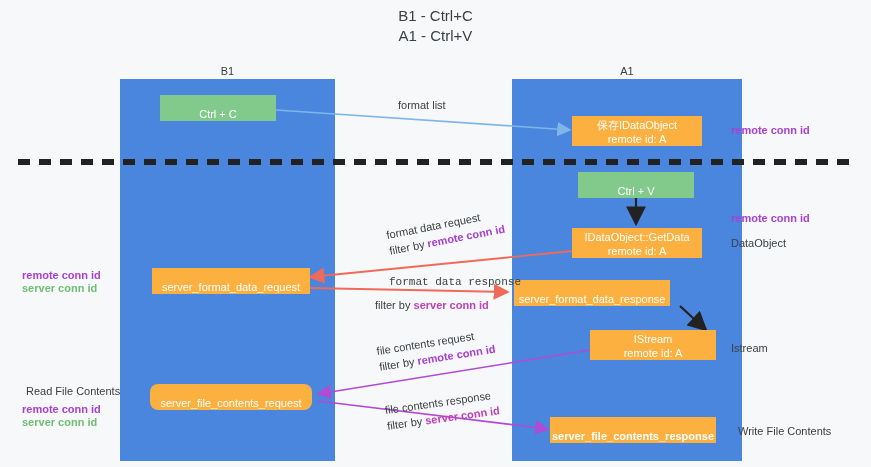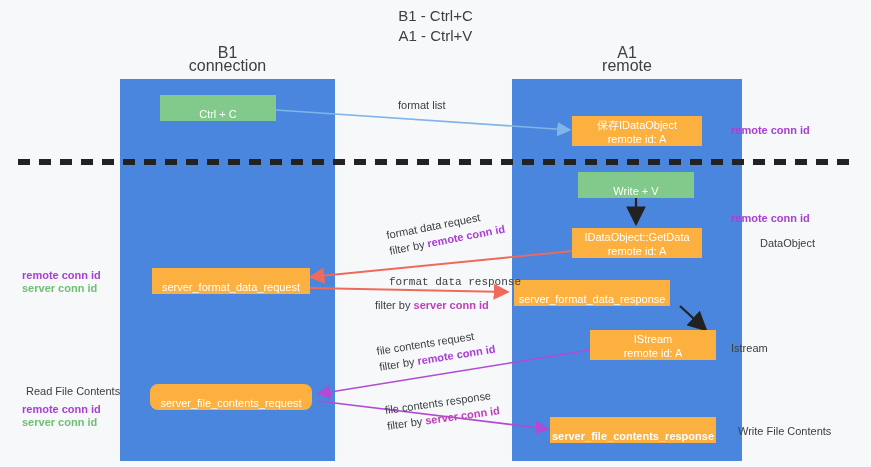--- a/index.html
+++ b/index.html
@@ -14,21 +14,21 @@
   .abs{position:absolute;}
 
   
   .title{
     left:0;top:6px;width:871px;text-align:center;
     font-size:15px;line-height:20px;color:#3c4043;
   }
 
   
   .lane-head{
-    font-size:16px;line-height:13px;text-align:center;color:#3c4043;
+    font-size:11px;line-height:13px;text-align:center;color:#3c4043;margin-top:19px;
   }
 
   
   .lane{background:#4a86dd;}
 
   
   .box{
     box-sizing:border-box;
     display:flex;flex-direction:column;
     align-items:center;justify-content:flex-end;
@@ -108,21 +108,21 @@
   <div class="abs box green" style="left:160px;top:95px;width:116px;height:26px;">
     <span>Ctrl + C</span>
   </div>
 
   <div class="abs box orange" style="left:572px;top:116px;width:130px;height:30px;">
     <span>保存IDataObject</span>
     <span>remote id: A</span>
   </div>
 
   <div class="abs box green" style="left:578px;top:172px;width:116px;height:26px;">
-    <span>Write + V</span>
+    <span>Ctrl + V</span>
   </div>
 
   <div class="abs box orange" style="left:572px;top:228px;width:130px;height:30px;">
     <span>IDataObject::GetData</span>
     <span>remote id: A</span>
   </div>
 
   <div class="abs box orange" style="left:152px;top:268px;width:158px;height:26px;">
     <span>server_format_data_request</span>
   </div>
@@ -167,21 +167,21 @@
 
   <div class="abs rot-c" style="left:386px;top:403px;">
     <div class="lbl">file contents response</div>
     <div class="lbl" style="margin-top:2px;">
       <span>filter by </span><span class="magenta">server conn id</span>
     </div>
   </div>
 
   <div class="abs lbl purple" style="left:731px;top:123px;">remote conn id</div>
   <div class="abs lbl purple" style="left:731px;top:211px;">remote conn id</div>
-  <div class="abs lbl" style="left:731px;top:236px;margin-left:29px;">DataObject</div>
+  <div class="abs lbl" style="left:731px;top:236px;">DataObject</div>
   <div class="abs lbl" style="left:731px;top:341px;">Istream</div>
   <div class="abs lbl" style="left:738px;top:424px;">Write File Contents</div>
 
   <div class="abs lbl purple" style="left:22px;top:268px;">remote conn id</div>
   <div class="abs lbl green-t" style="left:22px;top:281px;">server conn id</div>
 
   <div class="abs lbl" style="left:26px;top:384px;">Read File Contents</div>
   <div class="abs lbl purple" style="left:22px;top:402px;">remote conn id</div>
   <div class="abs lbl green-t" style="left:22px;top:415px;">server conn id</div>
 

